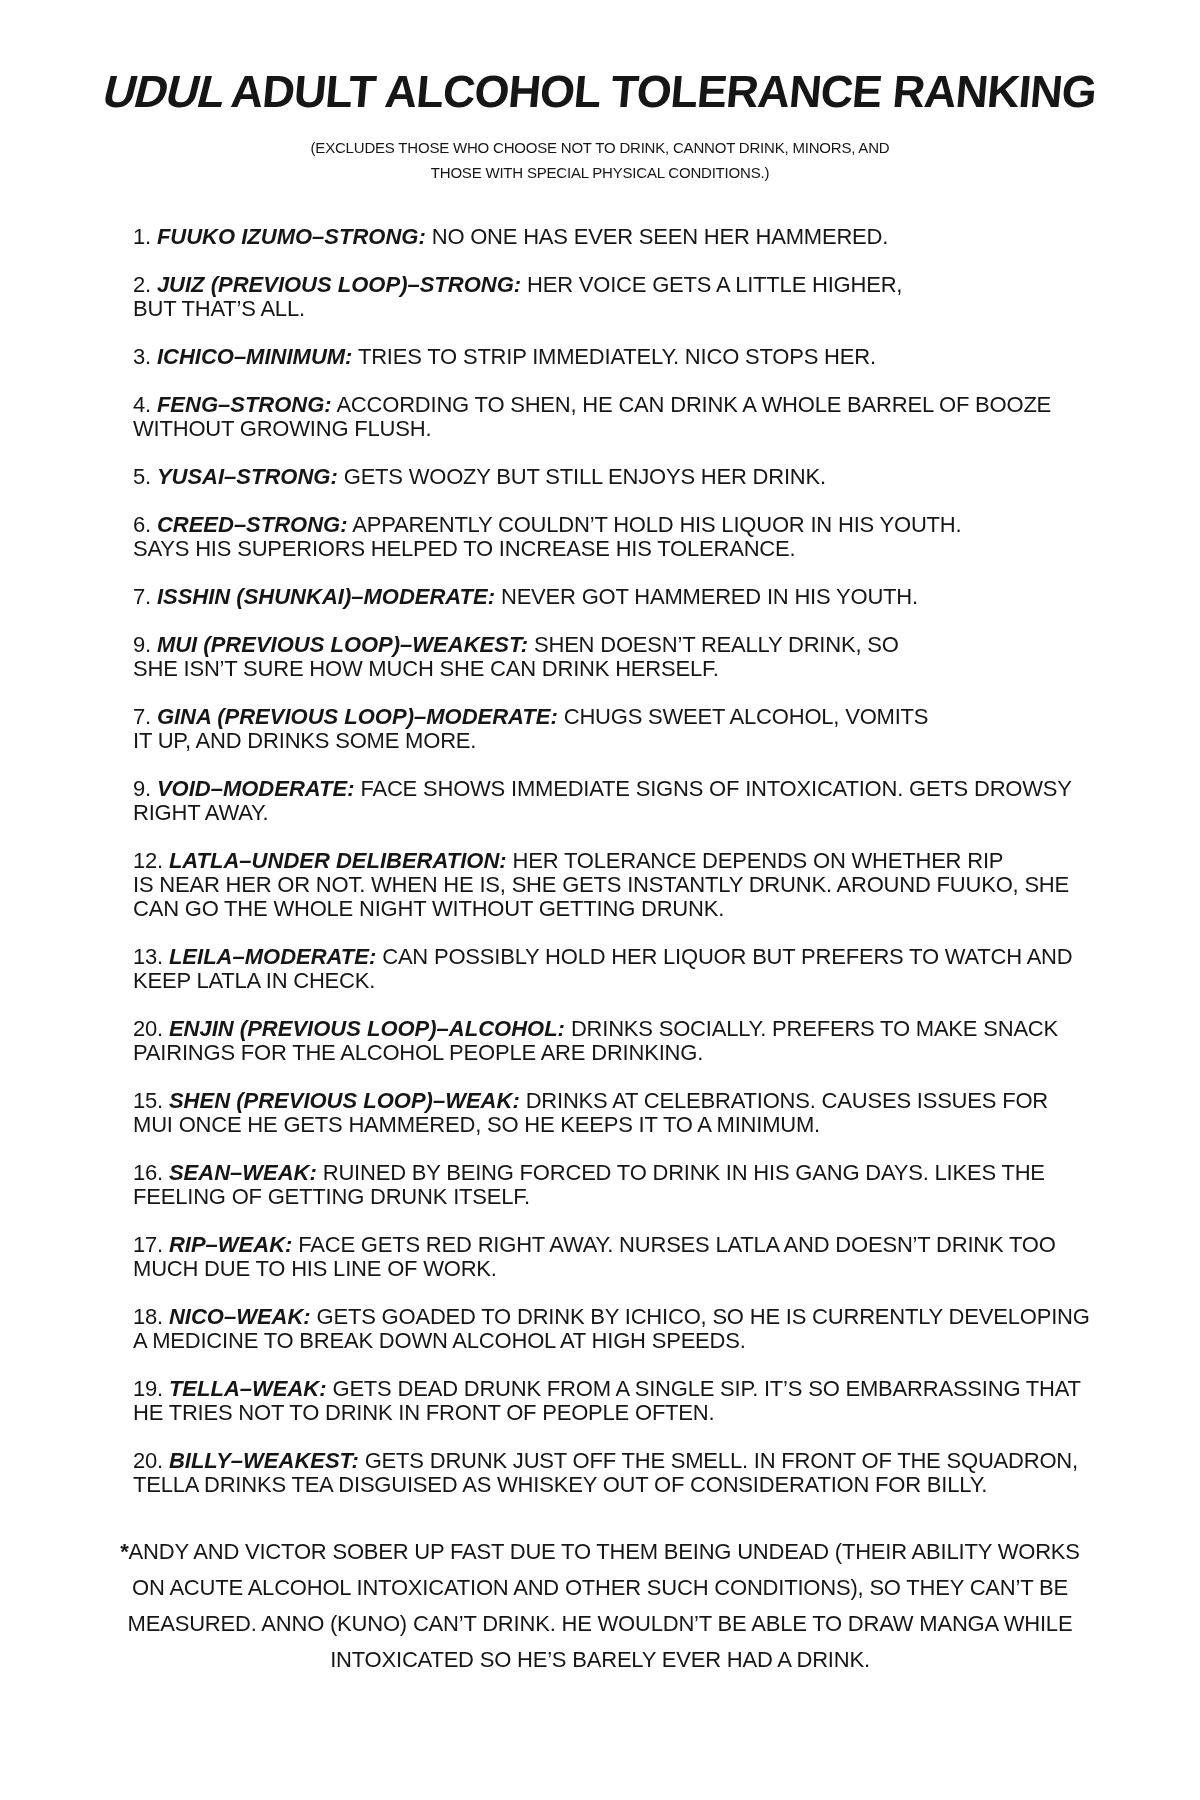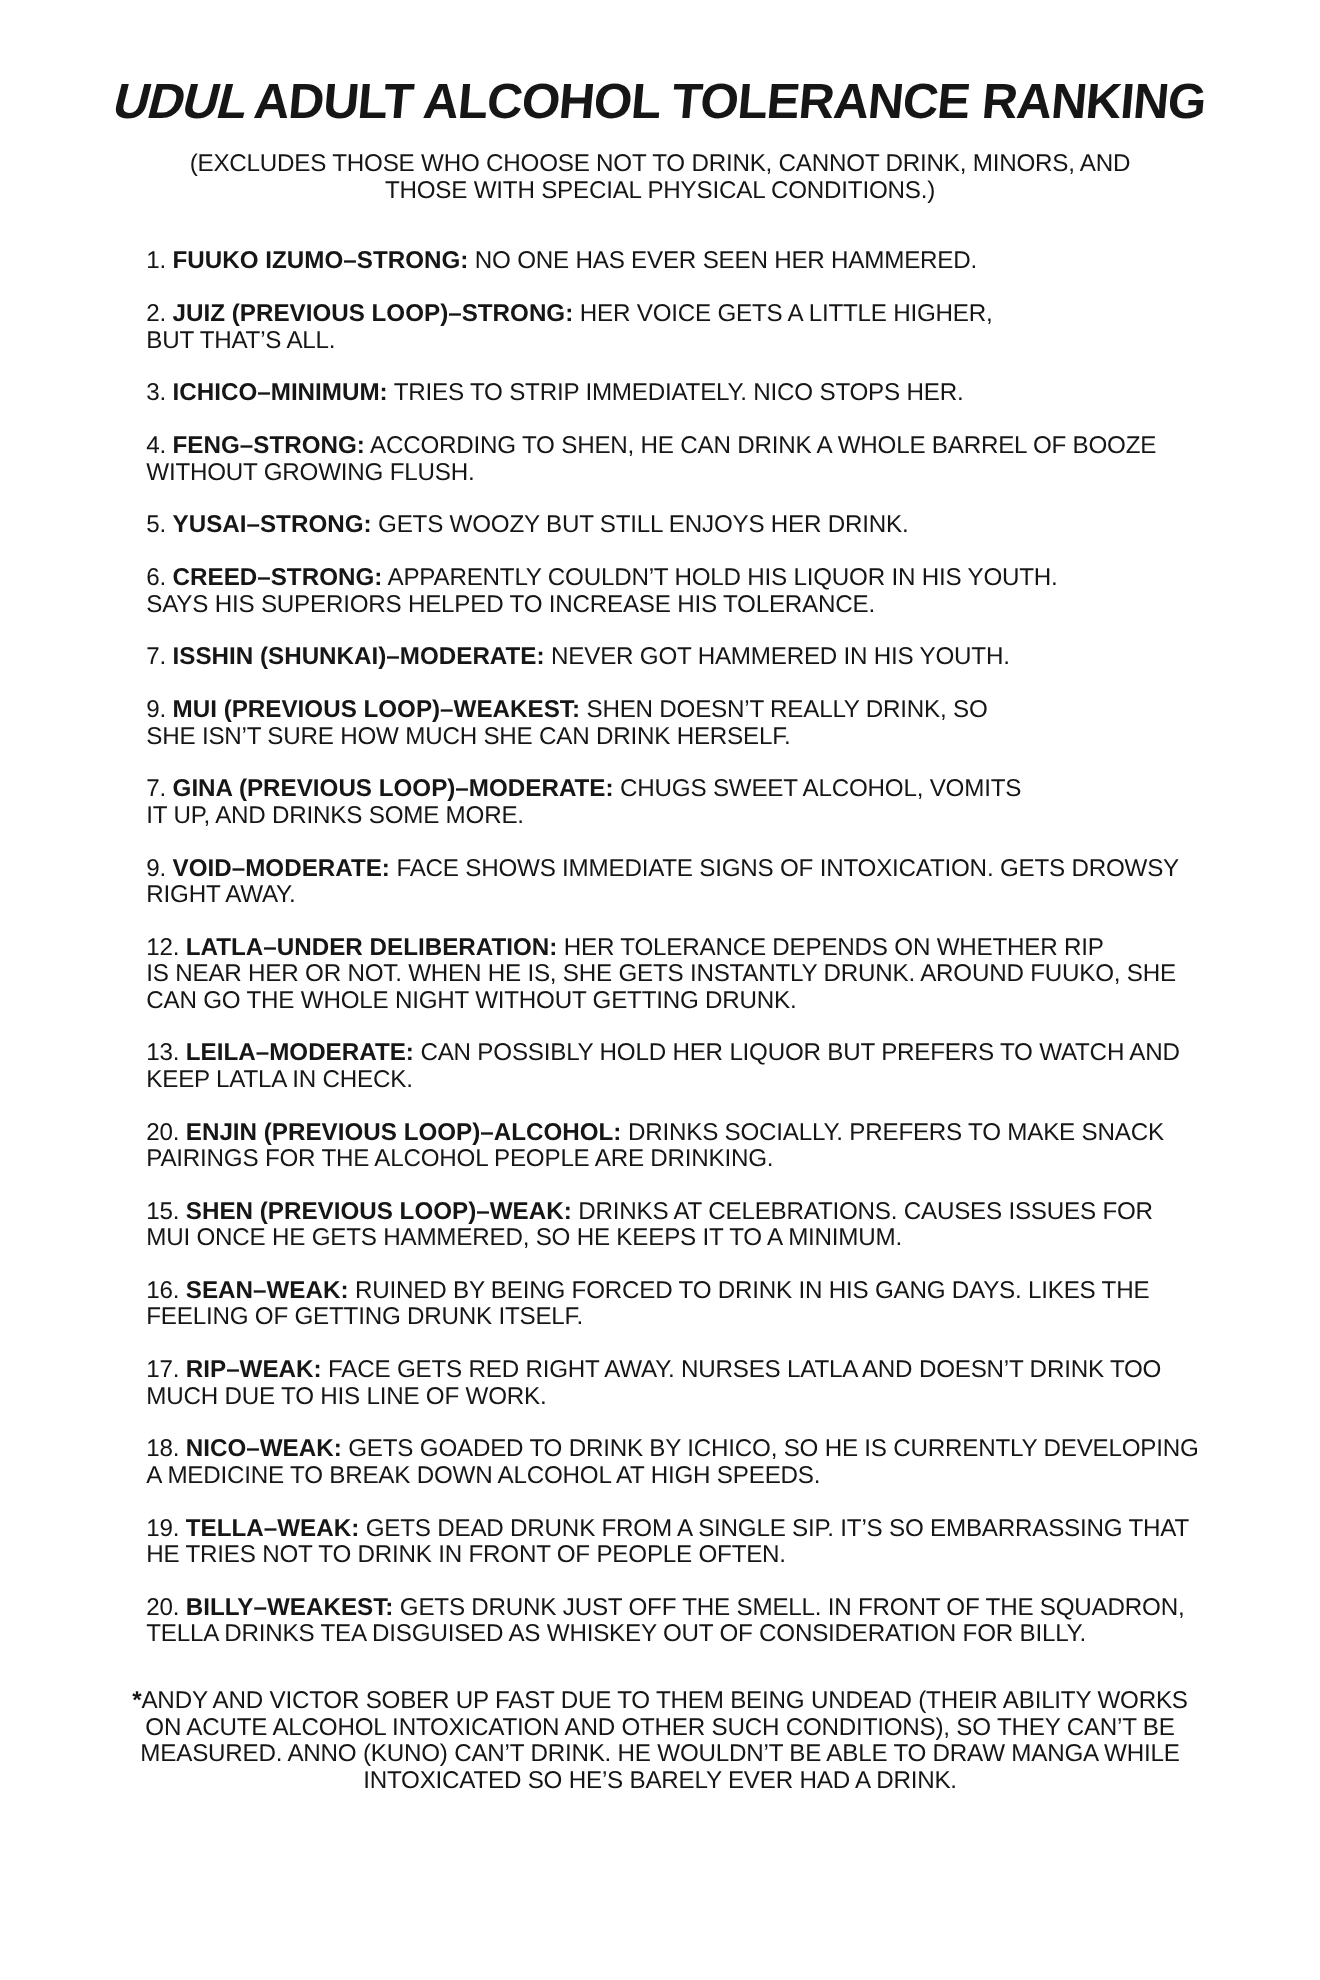--- a/index.html
+++ b/index.html
@@ -31,45 +31,45 @@
   }
   .title-rest {
     display: inline-block;
     transform: skewX(-5deg);
   }
 
   
   .subtitle {
     margin-top: 18px;
     text-align: center;
-    font-size: 22px;
+    font-size: 15px;
     line-height: 25px;
     font-weight: 400;
     letter-spacing: -0.2px;
   }
 
   
   .ranking-list {
     margin: 40px 55px 0 133px;
     font-size: 22px;
     line-height: 24px;
     letter-spacing: -0.2px;
   }
   .entry { margin-bottom: 24px; }
   .entry-number { font-weight: 400; }
-  .entry-name { font-weight: bold; letter-spacing: 0; }
+  .entry-name { font-weight: bold; font-style: italic; letter-spacing: 0; }
   .entry-description { white-space: pre-line; }
 
   
   .footnote {
     margin-top: 37px;
     padding: 0 85px;
     text-align: center;
     font-size: 22px;
-    line-height: 24px;
+    line-height: 36px;
     letter-spacing: -0.2px;
   }
   .footnote-marker { font-weight: bold; }
   .footnote-text { white-space: pre-line; }
 </style>
 </head>
 <body>
 
 <div class="page">
 

